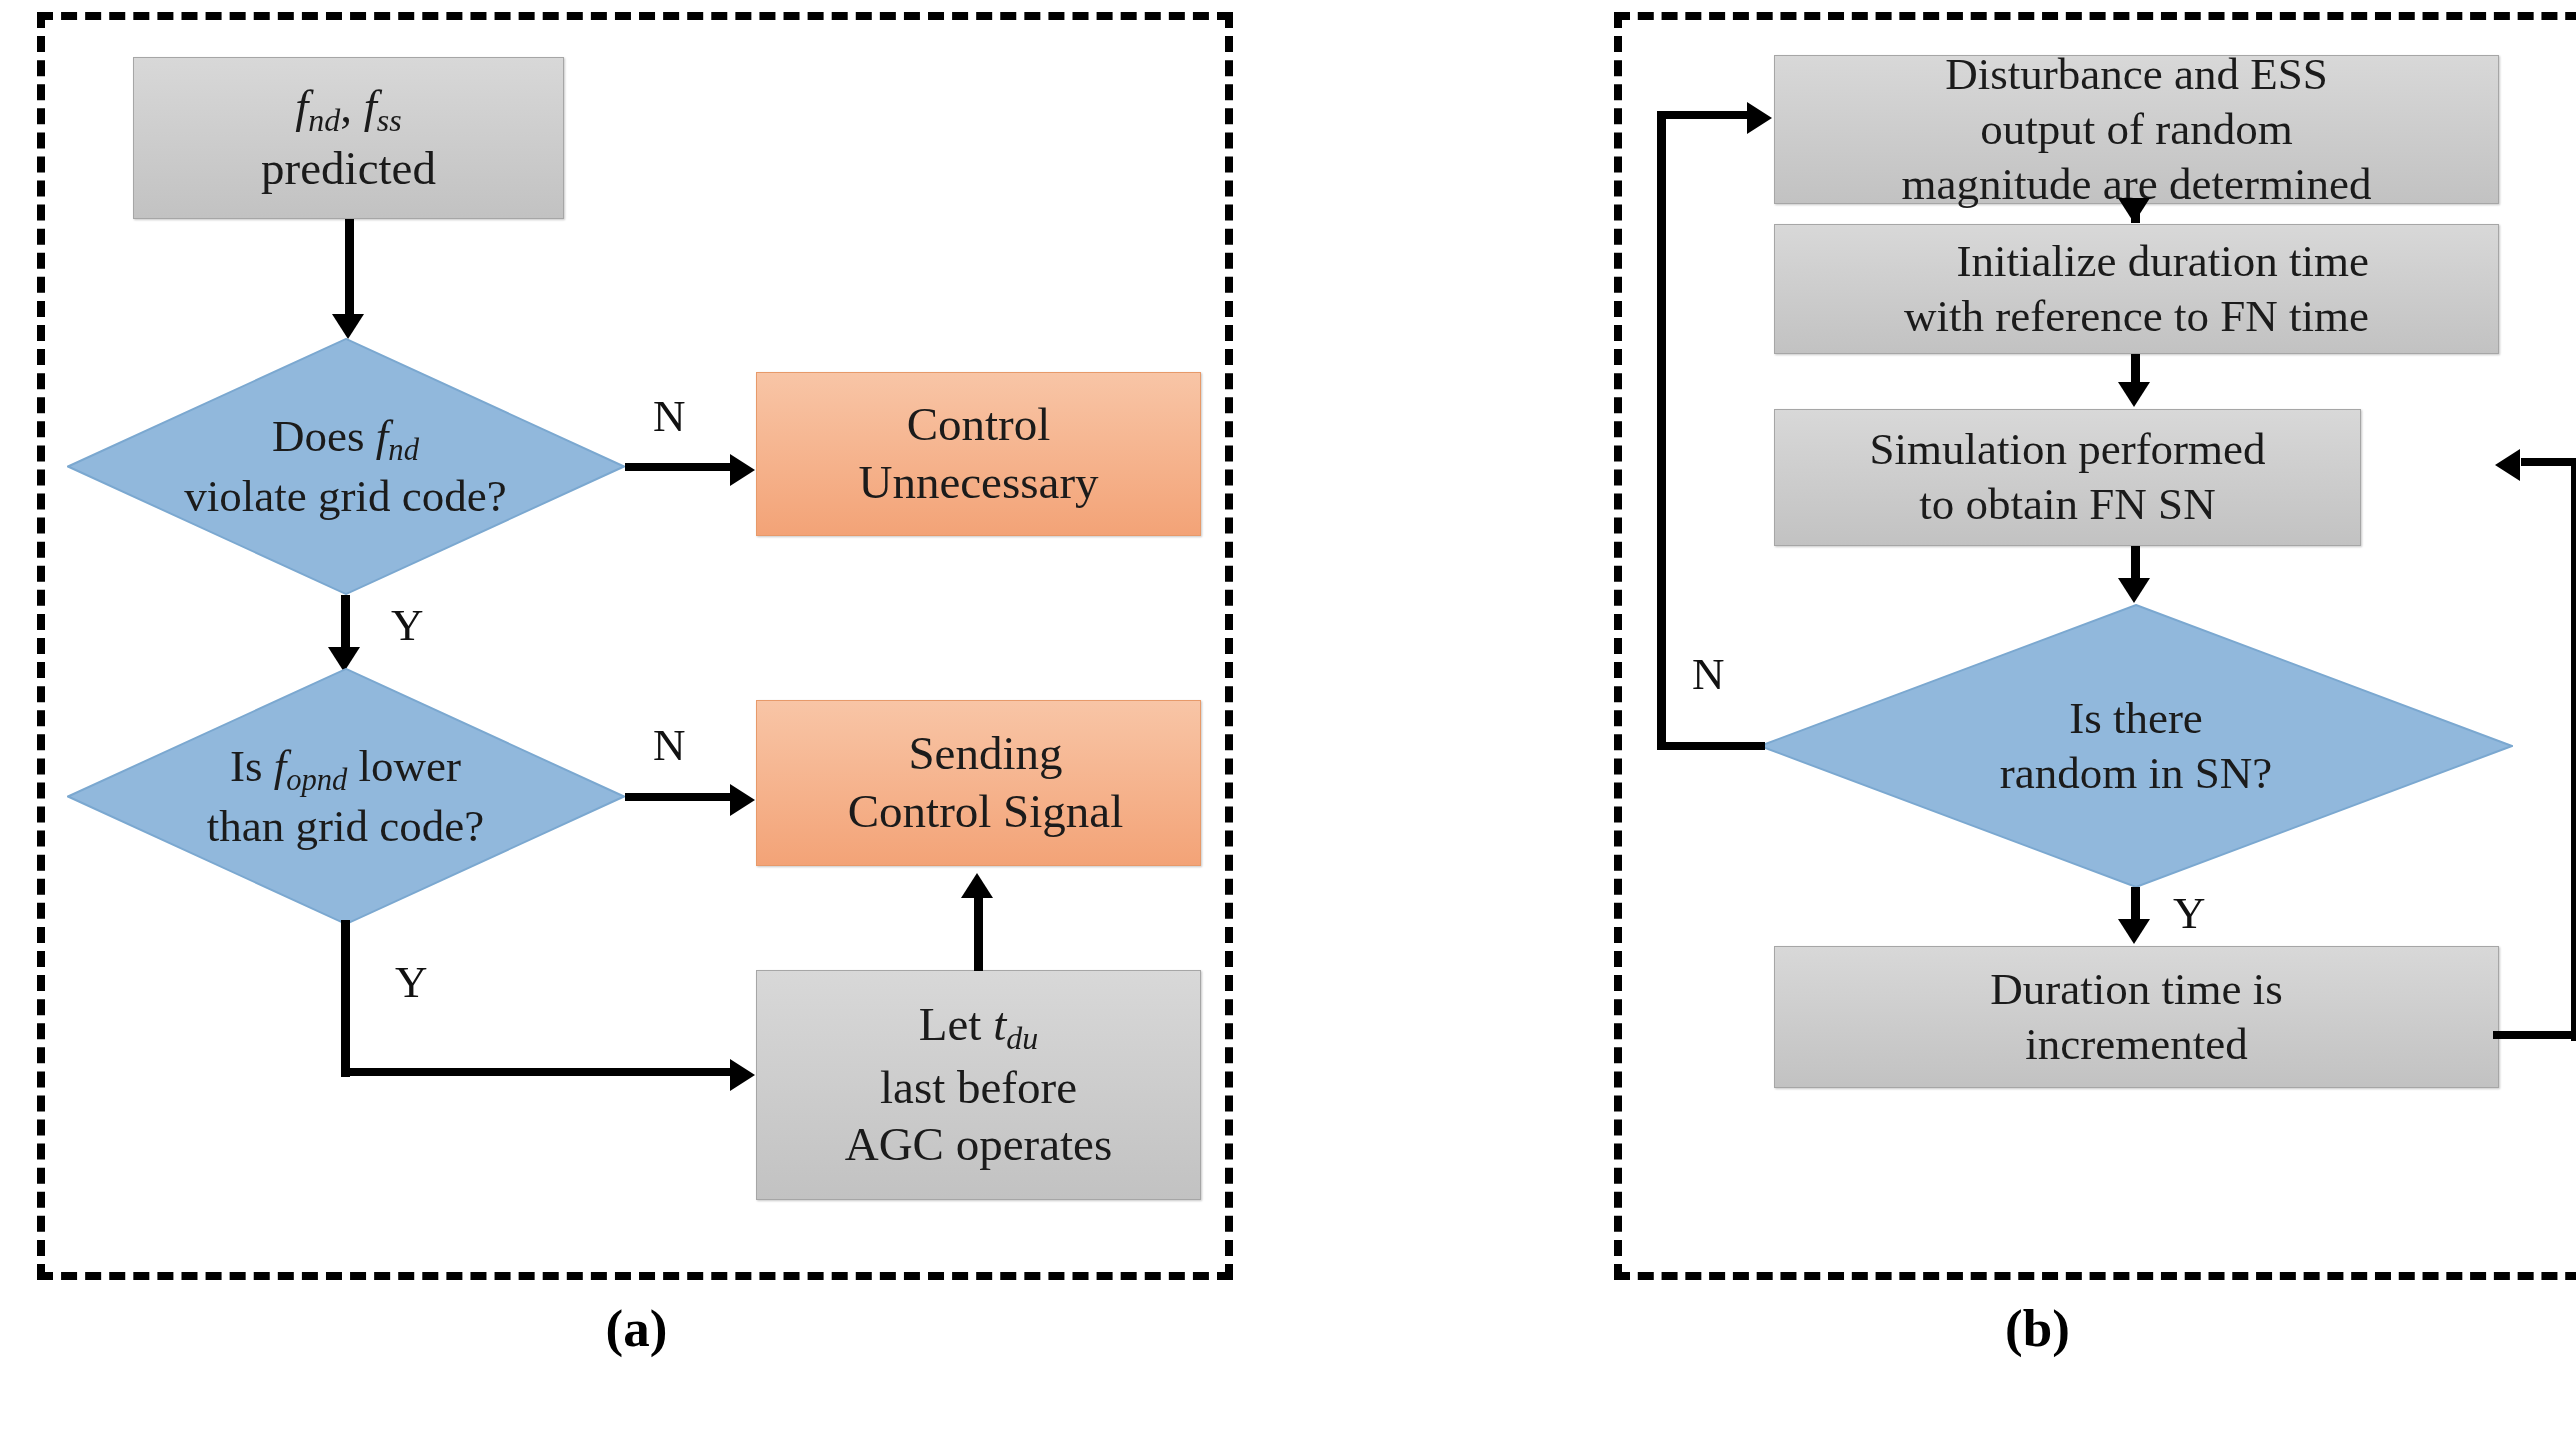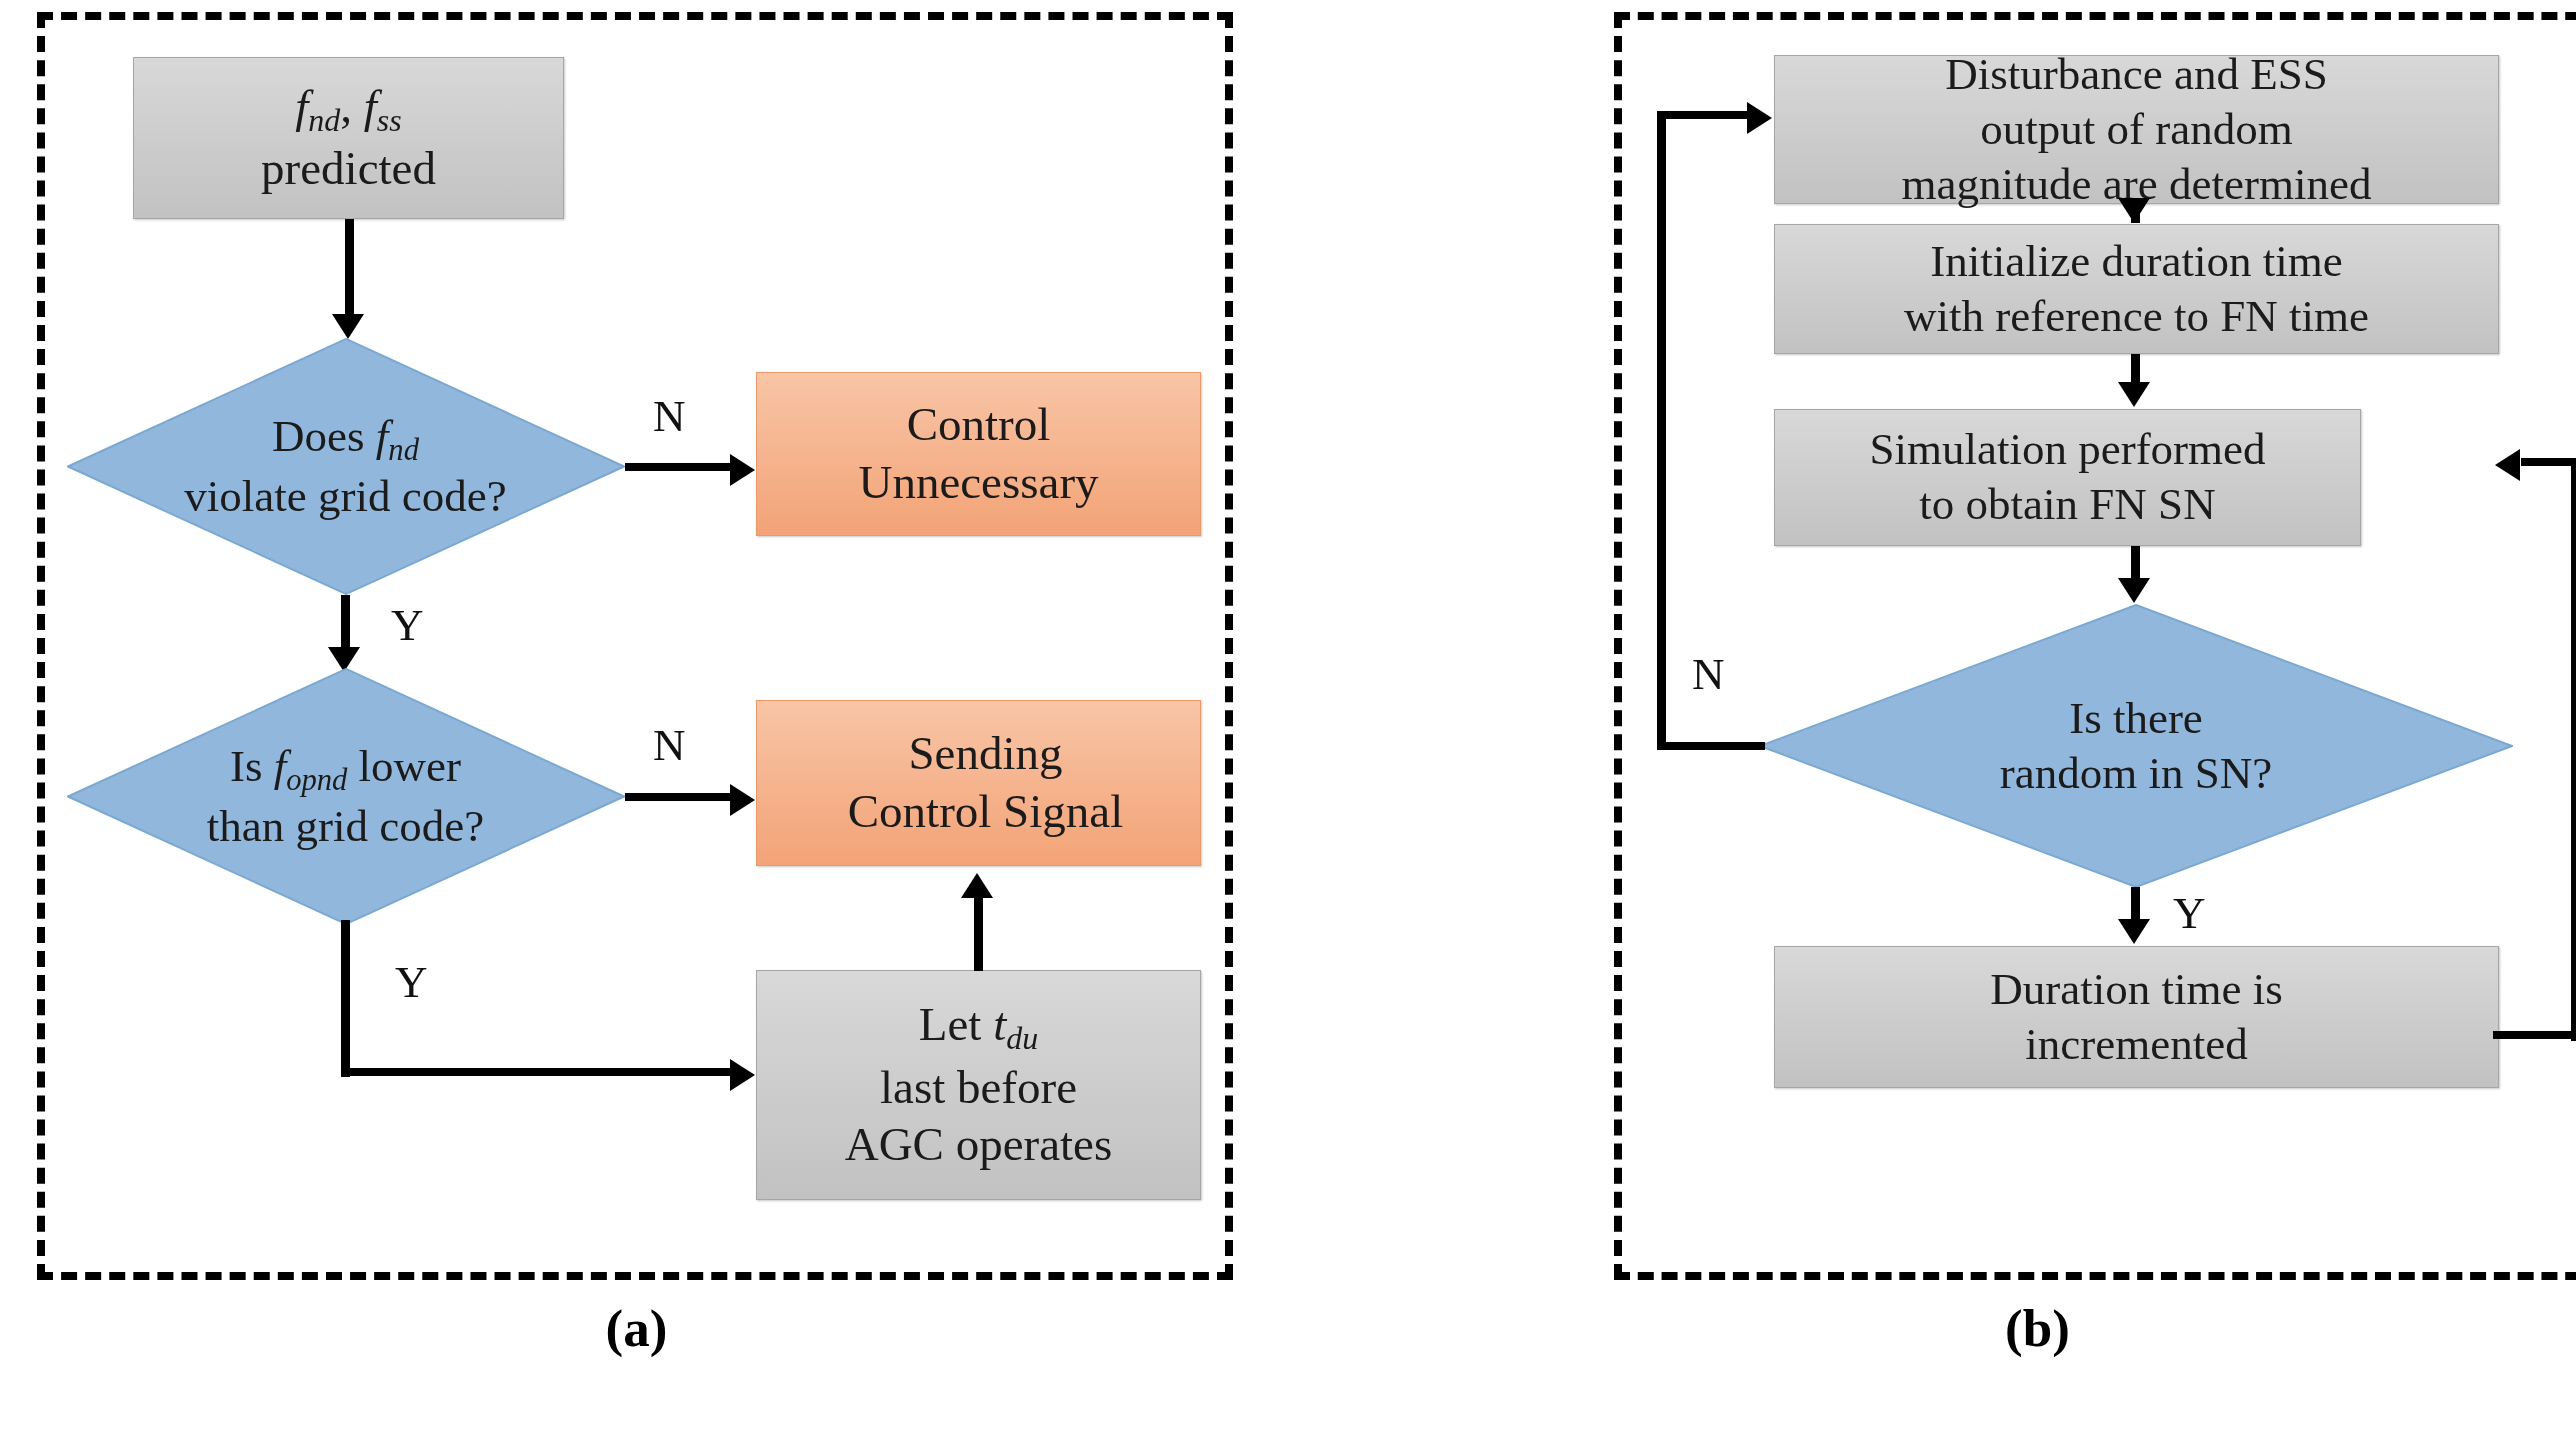--- a/index.html
+++ b/index.html
@@ -137,21 +137,21 @@
       <div>
         <span>Disturbance and ESS</span><br>
         <span>output of random</span><br>
         <span>magnitude are determined</span>
       </div>
     </div>
 
     <div class="edge vline" style="left:509px;top:184px;height:19.6px;"></div>
     <div class="arrow ar-down" style="left:496px;top:178px;"></div>
 
-    <div class="node proc" style="left:152px;top:204px;width:725px;height:130px;font-size:45px;">
+    <div class="node proc" style="left:152px;top:204px;width:725px;height:130px;font-size:45px;text-align:right;">
       <div>
         <span>Initialize duration time</span><br>
         <span>with reference to FN time</span>
       </div>
     </div>
 
     <div class="edge vline" style="left:509px;top:334px;height:39px;"></div>
     <div class="arrow ar-down" style="left:496px;top:362px;"></div>
 
     <div class="node proc" style="left:152px;top:389px;width:587px;height:137px;font-size:45px;">

